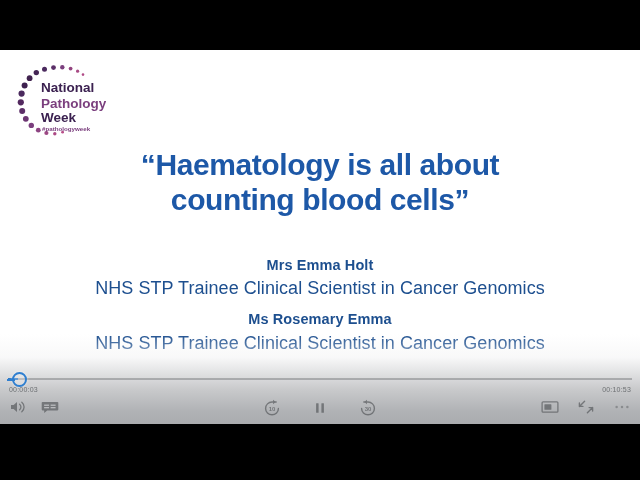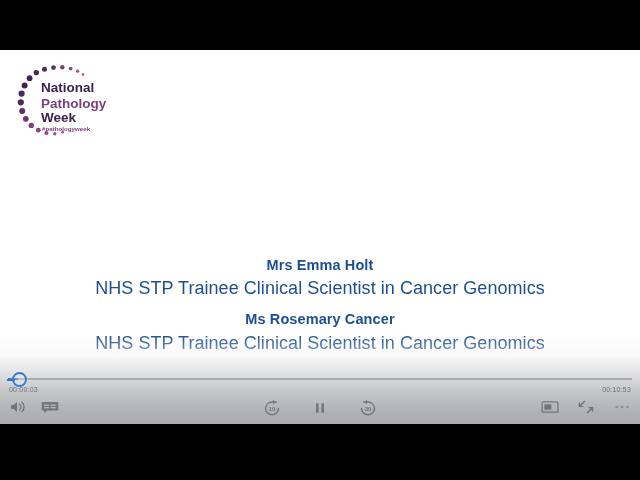--- a/index.html
+++ b/index.html
@@ -205,28 +205,32 @@
         </g>
         <g>
           <text x="27" y="28" fill="#3b2150" font-family="Liberation Sans, sans-serif" font-size="13.5" font-weight="bold">National</text>
           <text x="27" y="43.5" fill="#7b3f7e" font-family="Liberation Sans, sans-serif" font-size="13.5" font-weight="bold">Pathology</text>
           <text x="27" y="58" fill="#3b2150" font-family="Liberation Sans, sans-serif" font-size="13.5" font-weight="bold">Week</text>
           <text x="28" y="66.5" fill="#7b3f7e" font-family="Liberation Sans, sans-serif" font-size="6.2" font-weight="bold">#pathologyweek</text>
         </g>
       </svg>
     </div>
 
+    <div class="headline">
+      <span class="ln">“Haematology is all about</span>
+      <span class="ln">counting blood cells”</span>
+    </div>
 
     <div class="speakers">
       <div class="speaker">
         <div class="sp-name">Mrs Emma Holt</div>
         <div class="sp-role">NHS STP Trainee Clinical Scientist in Cancer Genomics</div>
       </div>
       <div class="speaker">
-        <div class="sp-name">Ms Rosemary Cancer</div>
+        <div class="sp-name">Ms Rosemary Emma</div>
         <div class="sp-role">NHS STP Trainee Clinical Scientist in Cancer Genomics</div>
       </div>
     </div>
 
   </div>
 
   <div class="nav-arrow nav-prev">
     <svg viewBox="0 0 22 22" xmlns="http://www.w3.org/2000/svg">
       <path d="M14 4 L7 11 L14 18" fill="none" stroke="#ffffff" stroke-width="1.6" stroke-linecap="round" stroke-linejoin="round"></path>
     </svg>

